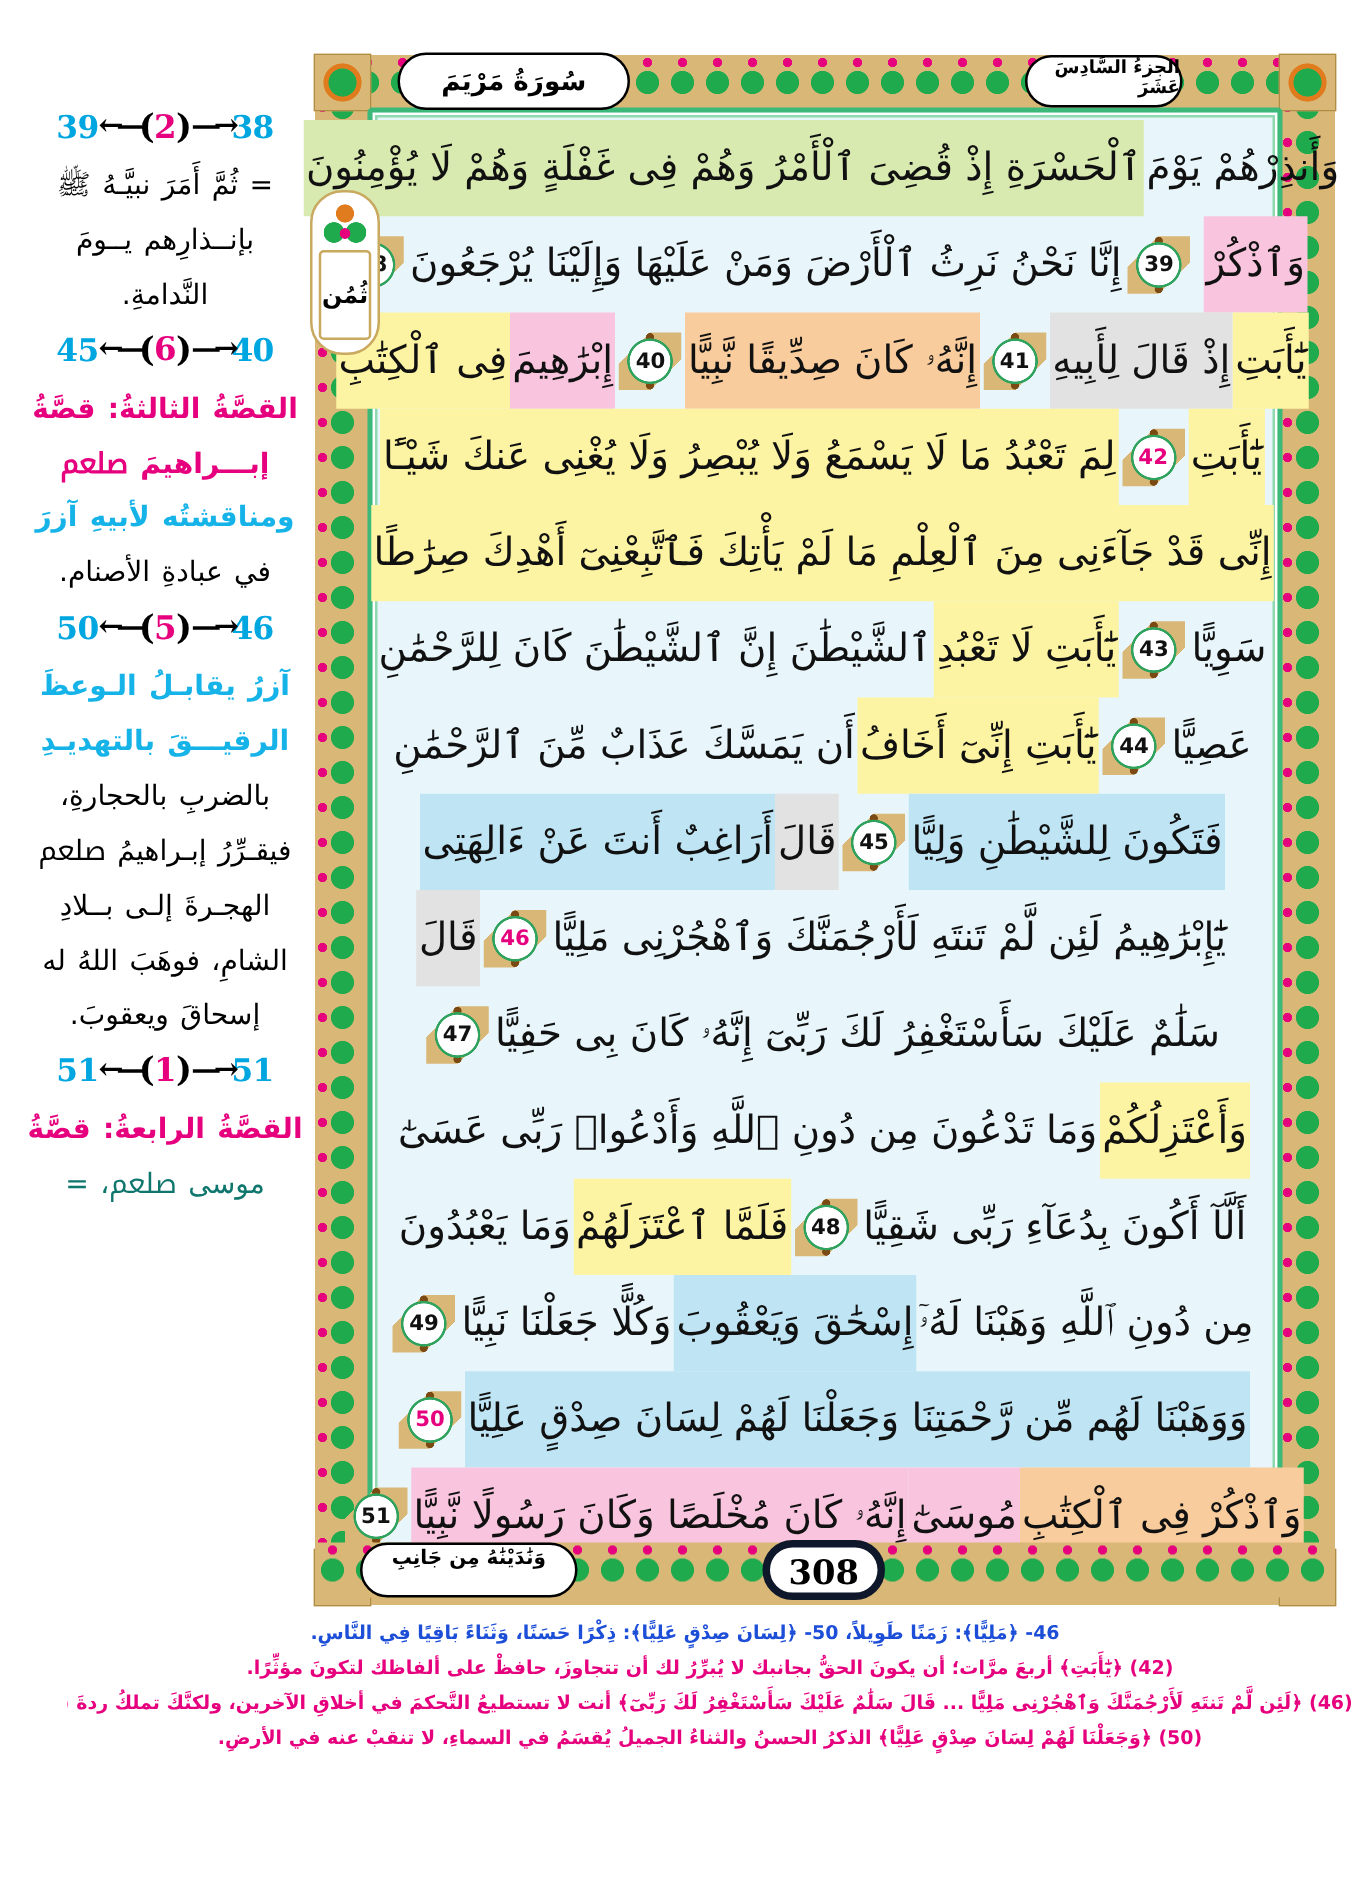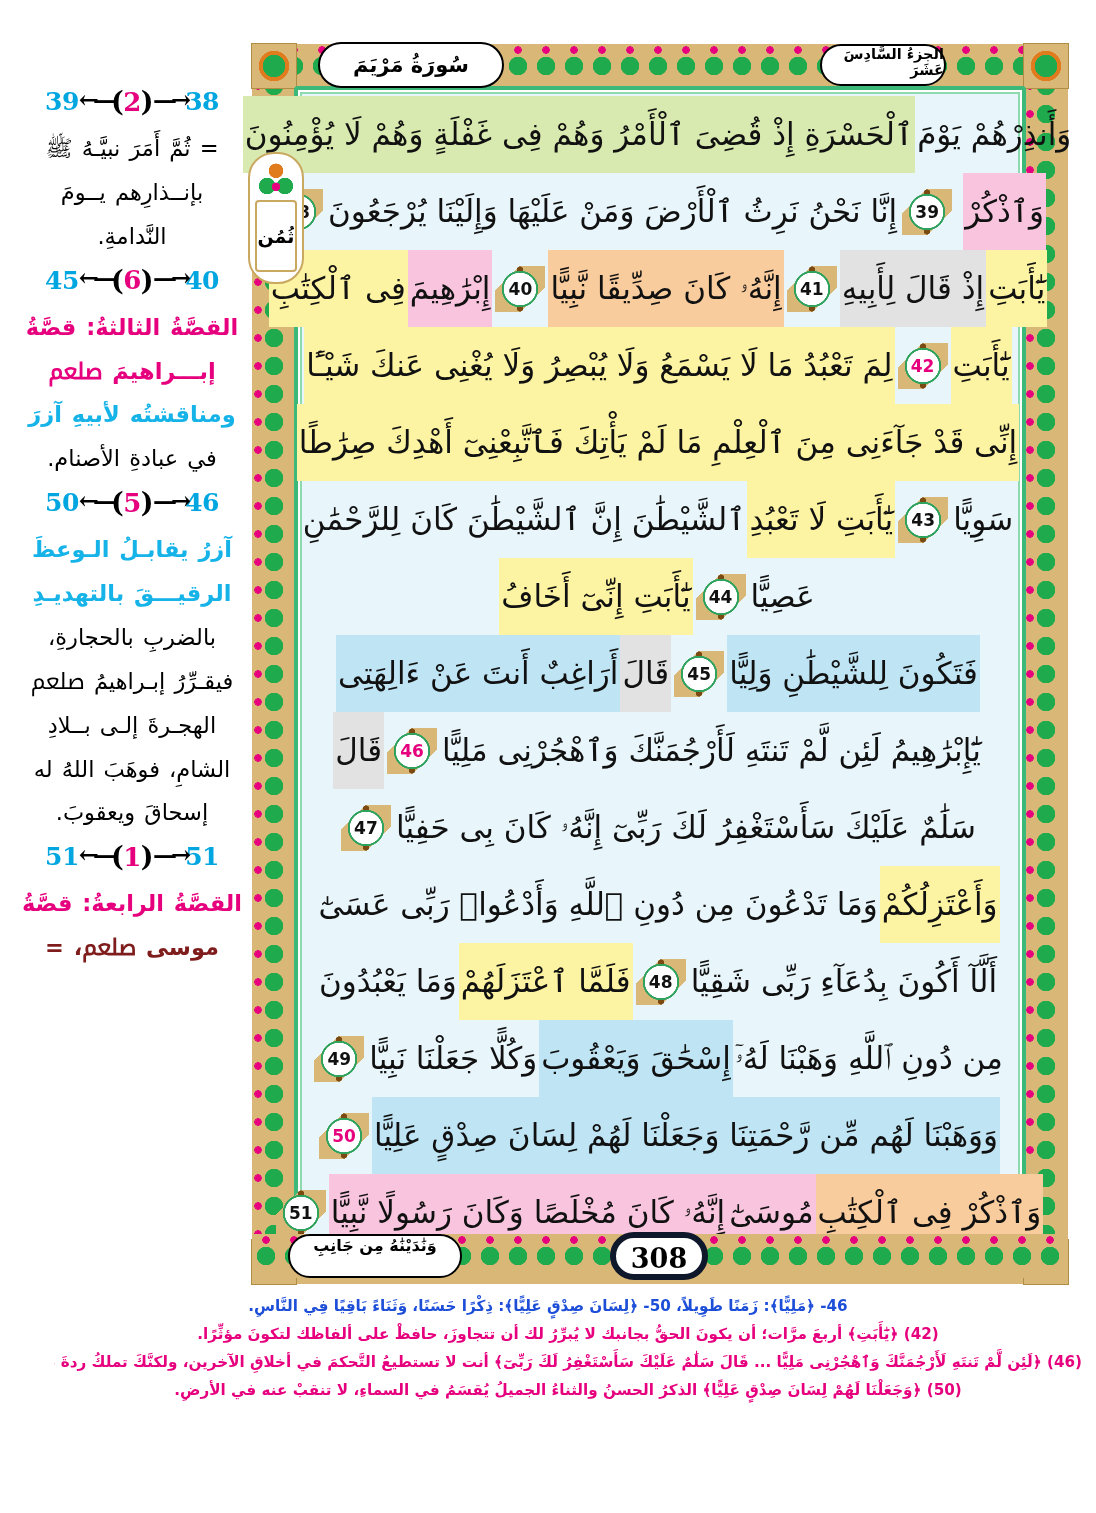--- a/index.html
+++ b/index.html
@@ -47,21 +47,21 @@
     font-size: 22.5px;
     line-height: 1.95;
     color: #000000;
     text-align: justify;
     text-align-last: center;
     direction: rtl;
     word-spacing: 2px;
   }
   .side-text .hd { color: #e6007e; font-weight: bold; }
   .side-text .cy { color: #16b3e8; font-weight: bold; }
-  .side-text .pink { color: #7f1d1d; font-weight: bold; }
+  .side-text .pink { color: #0f766e; font-weight: normal; }
 
   
   #frame {
     position: absolute;
     left: 252px; top: 44px;
     width: 816px; height: 1240px;
   }
   .orn-band {
     position: absolute;
     background: #f4f1e4;
@@ -450,20 +450,21 @@
         </span>
         <span class="qtxt hl-yellow">يَٰٓأَبَتِ لَا تَعْبُدِ</span>
         <span class="qtxt hl-none">ٱلشَّيْطَٰنَ إِنَّ ٱلشَّيْطَٰنَ كَانَ لِلرَّحْمَٰنِ</span>
       </div>
       <div class="qline">
         <span class="qtxt hl-none">عَصِيًّا</span>
         <span class="ayah">
           <b>44</b>
         </span>
         <span class="qtxt hl-yellow">يَٰٓأَبَتِ إِنِّىٓ أَخَافُ</span>
+        <span class="qtxt hl-none">أَن يَمَسَّكَ عَذَابٌ مِّنَ ٱلرَّحْمَٰنِ</span>
       </div>
       <div class="qline">
         <span class="qtxt hl-blue">فَتَكُونَ لِلشَّيْطَٰنِ وَلِيًّا</span>
         <span class="ayah">
           <b>45</b>
         </span>
         <span class="qtxt hl-gray">قَالَ</span>
         <span class="qtxt hl-blue">أَرَاغِبٌ أَنتَ عَنْ ءَالِهَتِى</span>
       </div>
       <div class="qline">

